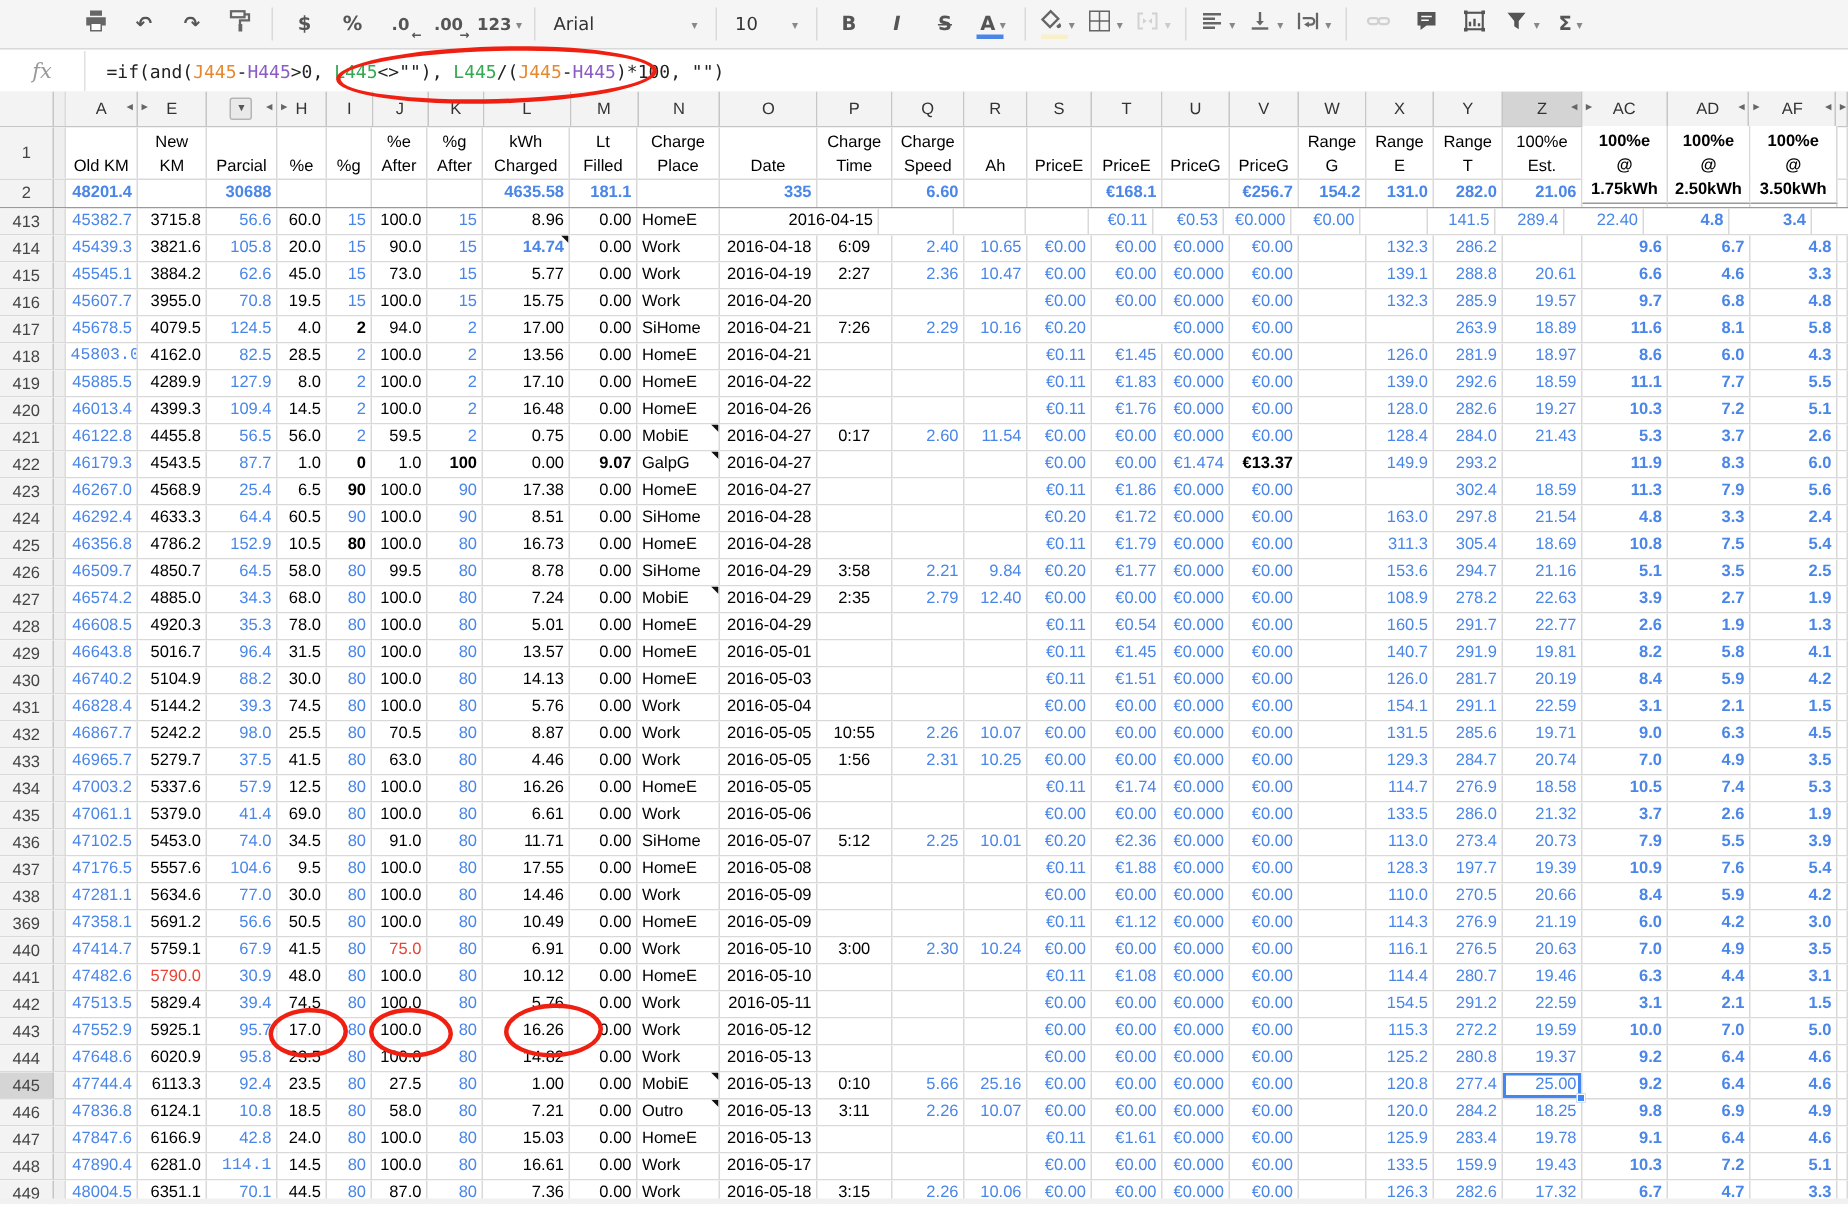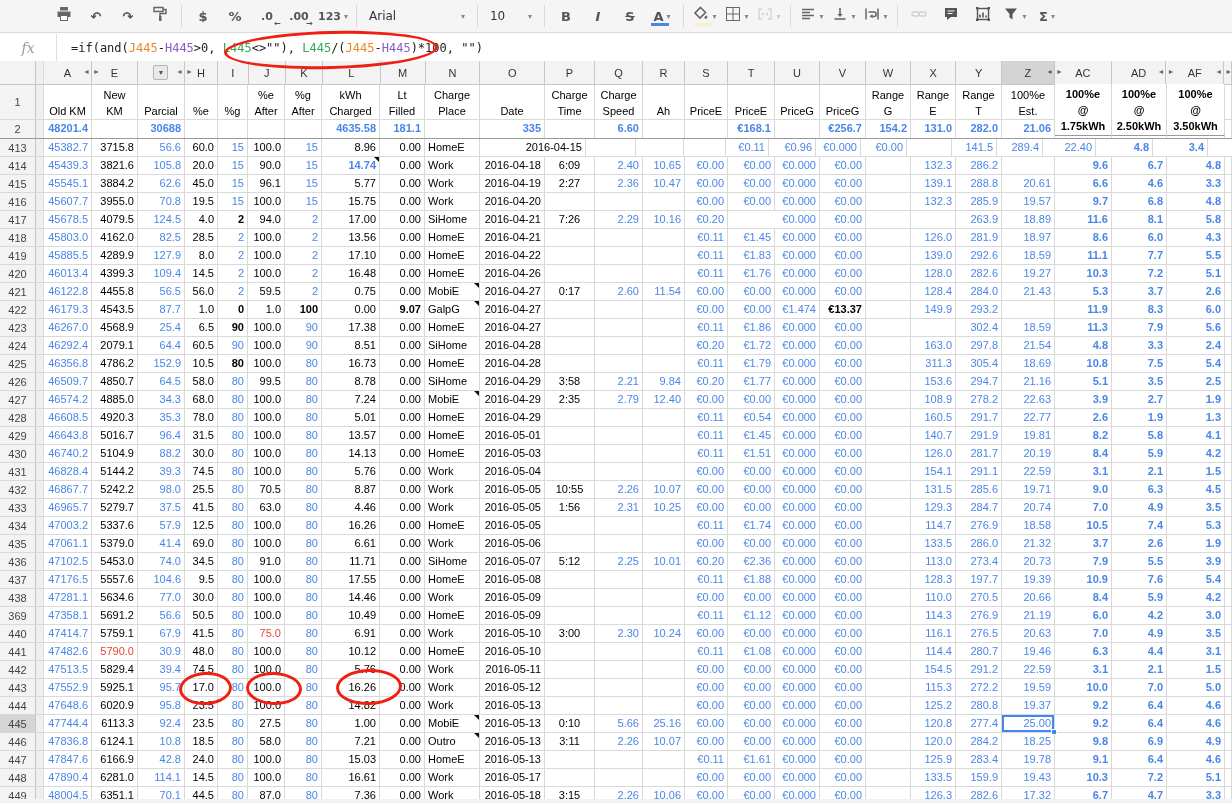--- a/index.html
+++ b/index.html
@@ -461,21 +461,21 @@
         <div class="c ar " style="width: 37px; line-height: 17px;">100.0</div>
         <div class="c ar tb" style="width: 37px; line-height: 17px;">15</div>
         <div class="c ar " style="width: 58px; line-height: 17px;">8.96</div>
         <div class="c ar " style="width: 45px; line-height: 17px;">0.00</div>
         <div class="c al " style="width: 55px; line-height: 17px;">HomeE</div>
         <div class="c ar " style="width: 65px; line-height: 17px; margin-left: 41px;">2016-04-15</div>
         <div class="c ac " style="width: 50px; line-height: 17px;"></div>
         <div class="c ar tb" style="width: 48px; line-height: 17px;"></div>
         <div class="c ar tb" style="width: 42px; line-height: 17px;"></div>
         <div class="c ar tb" style="width: 43px; line-height: 17px;">€0.11</div>
-        <div class="c ar tb" style="width: 47px; line-height: 17px;">€0.96</div>
+        <div class="c ar tb" style="width: 47px; line-height: 17px;">€0.53</div>
         <div class="c ar tb" style="width: 45px; line-height: 17px;">€0.000</div>
         <div class="c ar tb" style="width: 46px; line-height: 17px;">€0.00</div>
         <div class="c ar tb" style="width: 45px; line-height: 17px;"></div>
         <div class="c ar tb" style="width: 45px; line-height: 17px;">141.5</div>
         <div class="c ar tb" style="width: 46px; line-height: 17px;">289.4</div>
         <div class="c ar tb" style="width: 53px; line-height: 17px;">22.40</div>
         <div class="c ar bb" style="width: 57px; line-height: 17px;">4.8</div>
         <div class="c ar bb" style="width: 55px; line-height: 17px;">3.4</div>
         <div class="c ar bb" style="width: 58px; line-height: 17px;">2.4</div>
         <div class="c" style="width: 7px;"></div>
@@ -511,21 +511,21 @@
         <div class="c" style="width: 7px;"></div>
       </div>
       <div class="grow ">
         <div class="rn">415</div>
         <div class="gut"></div>
         <div class="c ar tb" style="width: 48px; line-height: 17px;">45545.1</div>
         <div class="c ar " style="width: 46px; line-height: 17px;">3884.2</div>
         <div class="c ar tb" style="width: 47px; line-height: 17px;">62.6</div>
         <div class="c ar " style="width: 33px; line-height: 17px;">45.0</div>
         <div class="c ar tb" style="width: 30px; line-height: 17px;">15</div>
-        <div class="c ar " style="width: 37px; line-height: 17px;">96.1</div>
+        <div class="c ar " style="width: 37px; line-height: 17px;">73.0</div>
         <div class="c ar tb" style="width: 37px; line-height: 17px;">15</div>
         <div class="c ar " style="width: 58px; line-height: 17px;">5.77</div>
         <div class="c ar " style="width: 45px; line-height: 17px;">0.00</div>
         <div class="c al " style="width: 55px; line-height: 17px;">Work</div>
         <div class="c ar " style="width: 65px; line-height: 17px;">2016-04-19</div>
         <div class="c ac " style="width: 50px; line-height: 17px;">2:27</div>
         <div class="c ar tb" style="width: 48px; line-height: 17px;">2.36</div>
         <div class="c ar tb" style="width: 42px; line-height: 17px;">10.47</div>
         <div class="c ar tb" style="width: 43px; line-height: 17px;">€0.00</div>
         <div class="c ar tb" style="width: 47px; line-height: 17px;">€0.00</div>
@@ -596,21 +596,21 @@
         <div class="c ar tb" style="width: 46px; line-height: 17px;">263.9</div>
         <div class="c ar tb" style="width: 53px; line-height: 17px;">18.89</div>
         <div class="c ar bb" style="width: 57px; line-height: 17px;">11.6</div>
         <div class="c ar bb" style="width: 55px; line-height: 17px;">8.1</div>
         <div class="c ar bb" style="width: 58px; line-height: 17px;">5.8</div>
         <div class="c" style="width: 7px;"></div>
       </div>
       <div class="grow ">
         <div class="rn">418</div>
         <div class="gut"></div>
-        <div class="c ar tb" style="width: 48px; line-height: 17px;">45803.0</div>
+        <div class="c ar tb" style="width: 48px; line-height: 17px; font-family: Liberation Mono, monospace;">45803.0</div>
         <div class="c ar " style="width: 46px; line-height: 17px;">4162.0</div>
         <div class="c ar tb" style="width: 47px; line-height: 17px;">82.5</div>
         <div class="c ar " style="width: 33px; line-height: 17px;">28.5</div>
         <div class="c ar tb" style="width: 30px; line-height: 17px;">2</div>
         <div class="c ar " style="width: 37px; line-height: 17px;">100.0</div>
         <div class="c ar tb" style="width: 37px; line-height: 17px;">2</div>
         <div class="c ar " style="width: 58px; line-height: 17px;">13.56</div>
         <div class="c ar " style="width: 45px; line-height: 17px;">0.00</div>
         <div class="c al " style="width: 55px; line-height: 17px;">HomeE</div>
         <div class="c ar " style="width: 65px; line-height: 17px;">2016-04-21</div>
@@ -777,21 +777,21 @@
         <div class="c ar tb" style="width: 53px; line-height: 17px;">18.59</div>
         <div class="c ar bb" style="width: 57px; line-height: 17px;">11.3</div>
         <div class="c ar bb" style="width: 55px; line-height: 17px;">7.9</div>
         <div class="c ar bb" style="width: 58px; line-height: 17px;">5.6</div>
         <div class="c" style="width: 7px;"></div>
       </div>
       <div class="grow ">
         <div class="rn">424</div>
         <div class="gut"></div>
         <div class="c ar tb" style="width: 48px; line-height: 17px;">46292.4</div>
-        <div class="c ar " style="width: 46px; line-height: 17px;">2079.1</div>
+        <div class="c ar " style="width: 46px; line-height: 17px;">4633.3</div>
         <div class="c ar tb" style="width: 47px; line-height: 17px;">64.4</div>
         <div class="c ar " style="width: 33px; line-height: 17px;">60.5</div>
         <div class="c ar tb" style="width: 30px; line-height: 17px;">90</div>
         <div class="c ar " style="width: 37px; line-height: 17px;">100.0</div>
         <div class="c ar tb" style="width: 37px; line-height: 17px;">90</div>
         <div class="c ar " style="width: 58px; line-height: 17px;">8.51</div>
         <div class="c ar " style="width: 45px; line-height: 17px;">0.00</div>
         <div class="c al " style="width: 55px; line-height: 17px;">SiHome</div>
         <div class="c ar " style="width: 65px; line-height: 17px;">2016-04-28</div>
         <div class="c ac " style="width: 50px; line-height: 17px;"></div>
@@ -1498,21 +1498,21 @@
         <div class="c ar bb" style="width: 57px; line-height: 17px;">9.1</div>
         <div class="c ar bb" style="width: 55px; line-height: 17px;">6.4</div>
         <div class="c ar bb" style="width: 58px; line-height: 17px;">4.6</div>
         <div class="c" style="width: 7px;"></div>
       </div>
       <div class="grow ">
         <div class="rn">448</div>
         <div class="gut"></div>
         <div class="c ar tb" style="width: 48px; line-height: 17px;">47890.4</div>
         <div class="c ar " style="width: 46px; line-height: 17px;">6281.0</div>
-        <div class="c ar tb" style="width: 47px; line-height: 17px;">114.1</div>
+        <div class="c ar tb" style="width: 47px; line-height: 17px; font-family: Liberation Mono, monospace;">114.1</div>
         <div class="c ar " style="width: 33px; line-height: 17px;">14.5</div>
         <div class="c ar tb" style="width: 30px; line-height: 17px;">80</div>
         <div class="c ar " style="width: 37px; line-height: 17px;">100.0</div>
         <div class="c ar tb" style="width: 37px; line-height: 17px;">80</div>
         <div class="c ar " style="width: 58px; line-height: 17px;">16.61</div>
         <div class="c ar " style="width: 45px; line-height: 17px;">0.00</div>
         <div class="c al " style="width: 55px; line-height: 17px;">Work</div>
         <div class="c ar " style="width: 65px; line-height: 17px;">2016-05-17</div>
         <div class="c ac " style="width: 50px; line-height: 17px;"></div>
         <div class="c ar tb" style="width: 48px; line-height: 17px;"></div>

